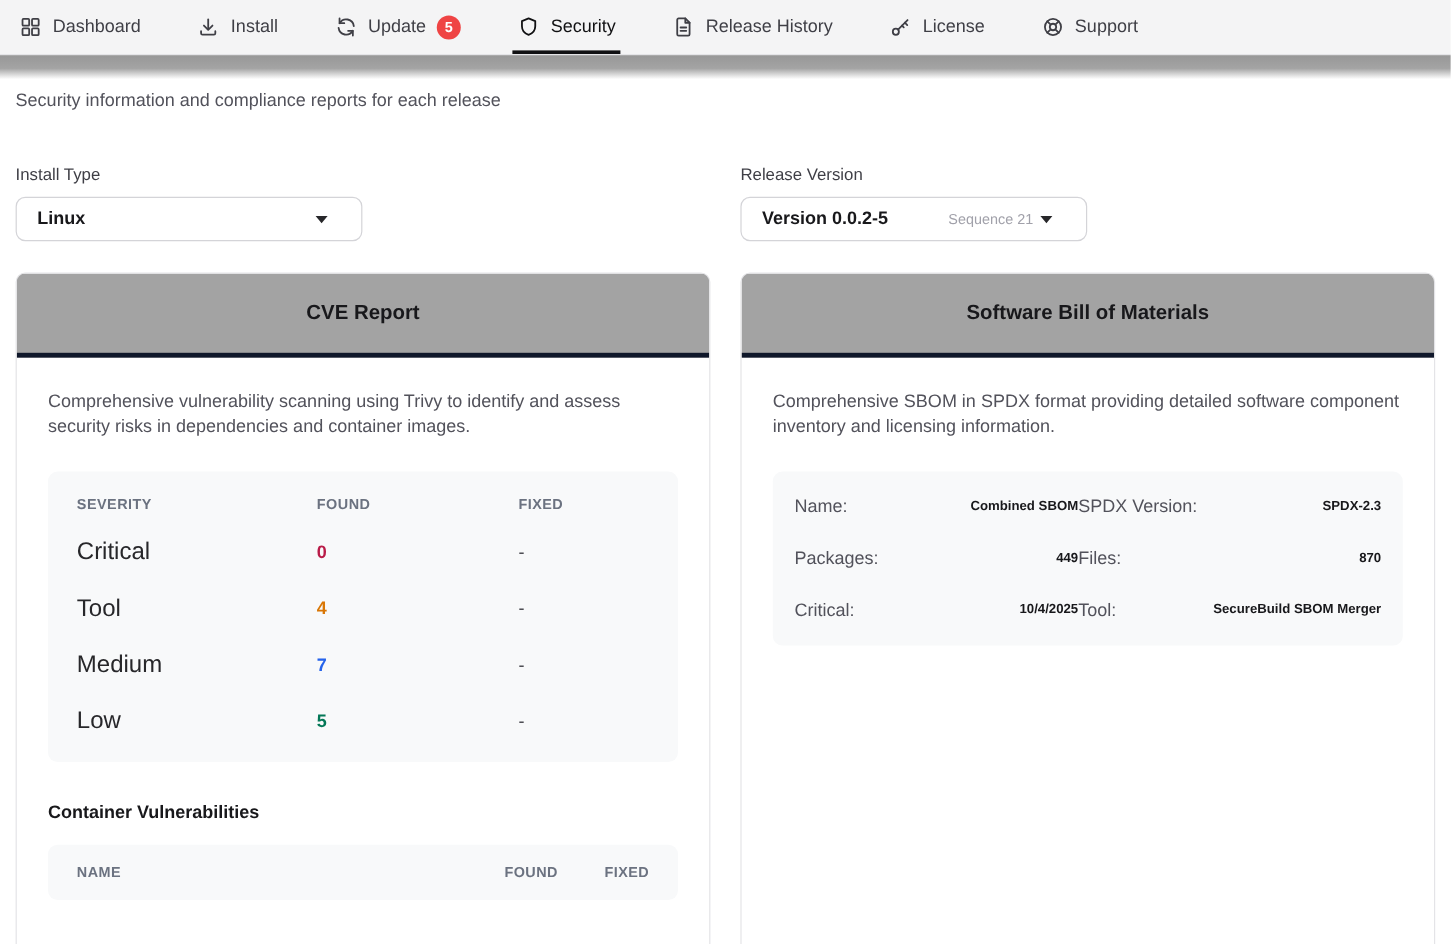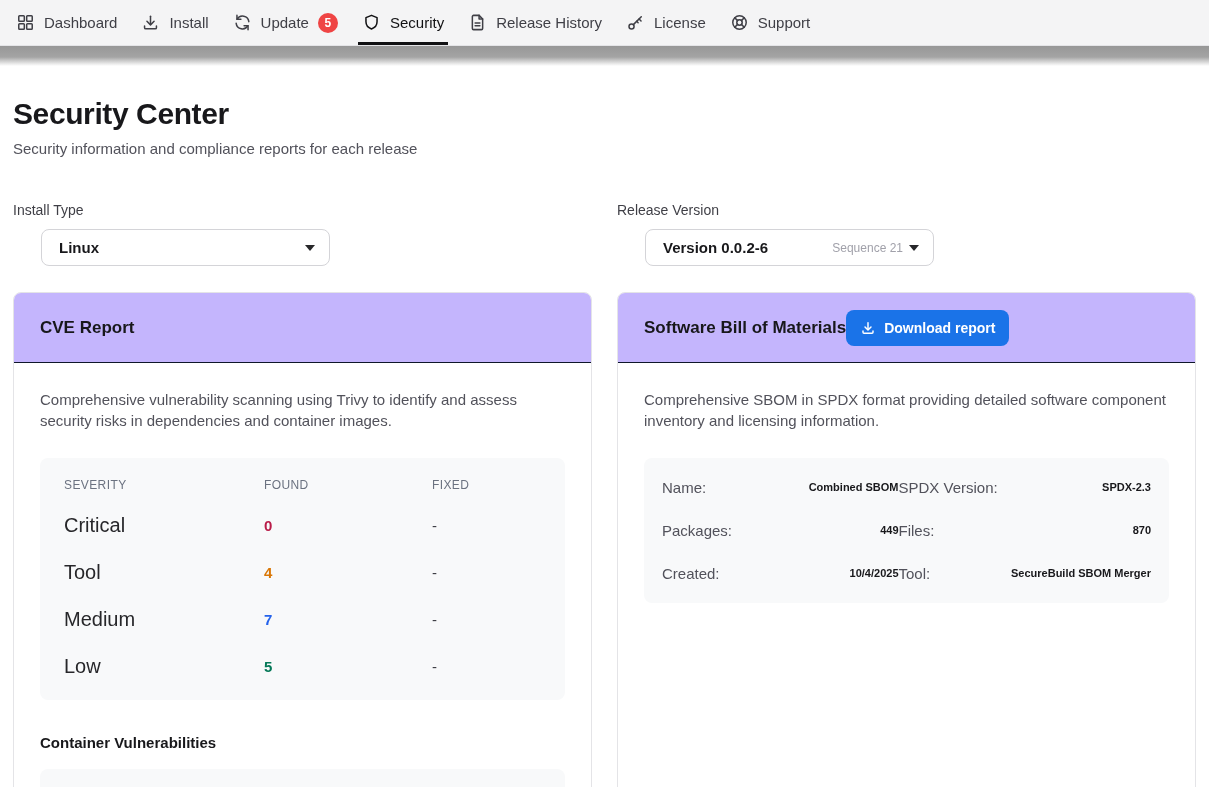--- a/index.html
+++ b/index.html
@@ -12,21 +12,21 @@
   }
 
   
   .topnav {
     height: 46px;
     background: #f4f4f5;
     border-bottom: 1px solid #e4e4e7;
     display: flex;
     align-items: stretch;
     padding-left: 16px;
-    gap: 24px;
+    gap: 47px;
   }
   .nav-item {
     display: flex;
     align-items: center;
     gap: 9px;
     font-size: 15px;
     color: #3f3f46;
     cursor: pointer;
     position: relative;
     white-space: nowrap;
@@ -87,23 +87,22 @@
   }
   .select-box {
     width: 289px;
     height: 37px;
     border: 1px solid #d4d4d8;
     border-radius: 8px;
     background: #fff;
     display: flex;
     align-items: center;
     justify-content: space-between;
-    padding: 0 14px 0 17px;
+    padding: 0 28px 0 17px;
     cursor: pointer;
-    margin-left: 28px;
   }
   .select-value { font-size: 15px; font-weight: 700; color: #18181b; }
   .select-right { display: flex; align-items: center; gap: 6px; }
   .select-sub { font-size: 12px; color: #a1a1aa; }
   .caret {
     width: 0; height: 0;
     border-left: 5px solid transparent;
     border-right: 5px solid transparent;
     border-top: 6px solid #27272a;
   }
@@ -117,27 +116,27 @@
   }
   .card {
     flex: 1;
     border: 1px solid #e4e4e7;
     border-radius: 8px;
     background: #fff;
     min-height: 620px;
     overflow: hidden;
   }
   .card-header {
-    background: #c4b5fd;
-    border-bottom: 1px solid #0f172a;
+    background: #a3a3a3;
+    border-bottom: 4px solid #0f172a;
     padding: 0 26px;
     height: 70px;
     display: flex;
     align-items: center;
-    justify-content: flex-start;
+    justify-content: center;
   }
   .card-title { font-size: 17px; font-weight: 600; color: #18181b; }
   .card-body { padding: 26px; }
   .card-desc {
     font-size: 15px;
     color: #52525b;
     line-height: 1.42;
     max-width: 530px;
   }
 
@@ -149,21 +148,21 @@
     padding: 5px 24px 10px 24px;
   }
   .sev-row {
     display: grid;
     grid-template-columns: 200px 168px 1fr;
     align-items: center;
     padding: 12px 0;
   }
   .sev-head {
     font-size: 12px;
-    font-weight: 400;
+    font-weight: 700;
     letter-spacing: 0.4px;
     color: #6b7280;
     padding: 15px 0 10px 0;
   }
   .sev-name { font-size: 20px; color: #27272a; }
   .sev-found { font-size: 15px; font-weight: 600; }
   .sev-fixed { font-size: 15px; color: #3f3f46; }
 
   
   .section-title {
@@ -286,35 +285,34 @@
         <path d="m18 18-3.6-3.6"></path>
       </svg>
     <span>Support</span>
   </div>
 </nav>
 
 <div class="gray-band"></div>
 
 <main class="content">
 
-  <h1 class="page-title">Security Center</h1>
   <p class="page-subtitle">Security information and compliance reports for each release</p>
 
   <div class="filters">
     <div class="filter-col">
       <div class="filter-label">Install Type</div>
       <div class="select-box">
         <span class="select-value">Linux</span>
         <span class="caret"></span>
       </div>
     </div>
     <div class="filter-col">
       <div class="filter-label">Release Version</div>
       <div class="select-box">
-        <span class="select-value">Version 0.0.2-6</span>
+        <span class="select-value">Version 0.0.2-5</span>
         <span class="select-right">
           <span class="select-sub">Sequence 21</span>
           <span class="caret"></span>
         </span>
       </div>
     </div>
   </div>
 
   <div class="cards">
 
@@ -358,47 +356,39 @@
           <span>NAME</span>
           <span class="right">FOUND</span>
           <span class="right">FIXED</span>
         </div>
       </div>
     </section>
 
     <section class="card">
       <div class="card-header">
         <h2 class="card-title">Software Bill of Materials</h2>
-        <button class="download-btn">
-          <svg viewBox="0 0 24 24" fill="none" stroke="currentColor" stroke-width="2.2" stroke-linecap="round" stroke-linejoin="round">
-              <path d="M12 4v10"></path>
-              <path d="m7.5 10.5 4.5 4.5 4.5-4.5"></path>
-              <path d="M4.5 16.5v2a1.5 1.5 0 0 0 1.5 1.5h12a1.5 1.5 0 0 0 1.5-1.5v-2"></path>
-            </svg>
-          <span>Download report</span>
-        </button>
       </div>
       <div class="card-body">
         <p class="card-desc">Comprehensive SBOM in SPDX format providing detailed software component inventory and licensing information.</p>
 
         <div class="sbom-table">
           <div class="sbom-row">
             <span class="sbom-label">Name:</span>
             <span class="sbom-value">Combined SBOM</span>
             <span class="sbom-label">SPDX Version:</span>
             <span class="sbom-value">SPDX-2.3</span>
           </div>
           <div class="sbom-row">
             <span class="sbom-label">Packages:</span>
             <span class="sbom-value">449</span>
             <span class="sbom-label">Files:</span>
             <span class="sbom-value">870</span>
           </div>
           <div class="sbom-row">
-            <span class="sbom-label">Created:</span>
+            <span class="sbom-label">Critical:</span>
             <span class="sbom-value">10/4/2025</span>
             <span class="sbom-label">Tool:</span>
             <span class="sbom-value">SecureBuild SBOM Merger</span>
           </div>
         </div>
       </div>
     </section>
 
   </div>
 </main>

